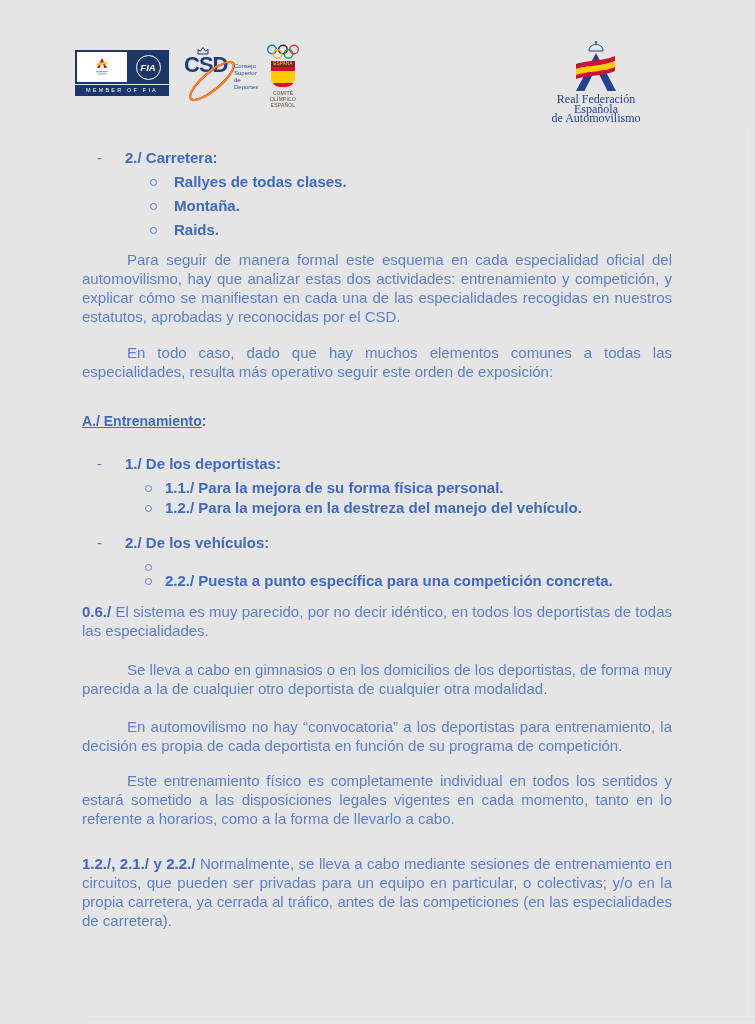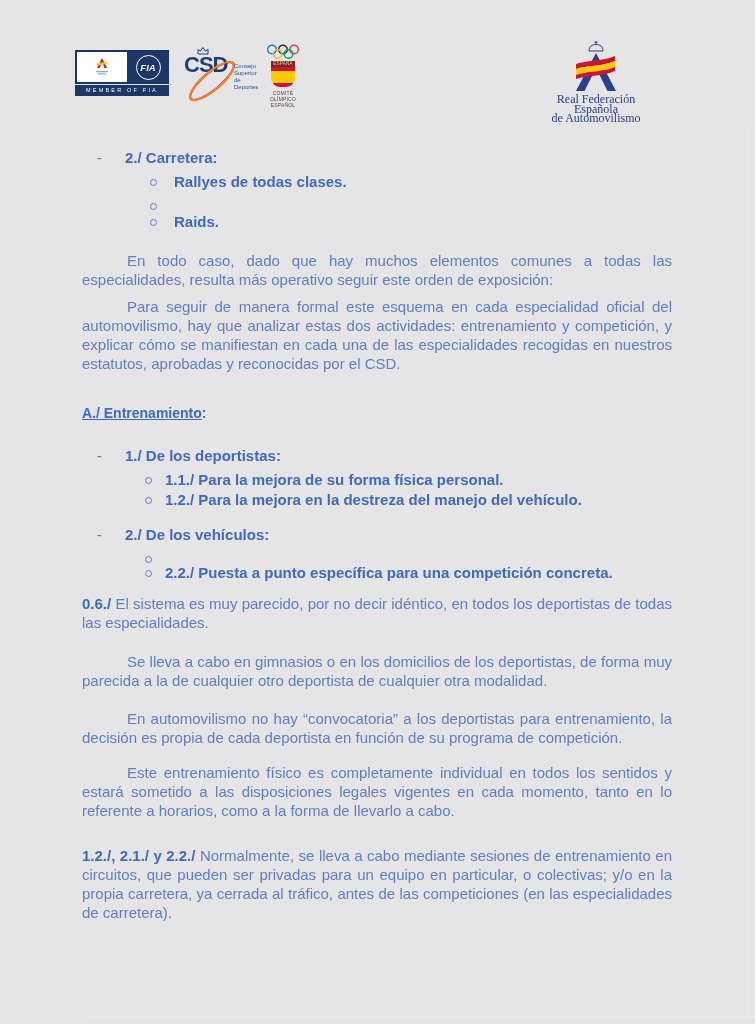--- a/index.html
+++ b/index.html
@@ -163,32 +163,33 @@
       <li class="o-item">
         <span class="bullet-cell">
             <span class="circle-bullet"></span>
           </span>
         <span class="item-text">Rallyes de todas clases.</span>
       </li>
       <li class="o-item">
         <span class="bullet-cell">
             <span class="circle-bullet"></span>
           </span>
+        <span class="item-text">Montaña.</span>
       </li>
       <li class="o-item">
         <span class="bullet-cell">
             <span class="circle-bullet"></span>
           </span>
         <span class="item-text">Raids.</span>
       </li>
     </ul>
 
+    <p class="para indent mt-p-formal">Para seguir de manera formal este esquema en cada especialidad oficial del automovilismo, hay que analizar estas dos actividades: entrenamiento y competición, y explicar cómo se manifiestan en cada una de las especialidades recogidas en nuestros estatutos, aprobadas y reconocidas por el CSD.</p>
+
     <p class="para indent mt-p-orden">En todo caso, dado que hay muchos elementos comunes a todas las especialidades, resulta más operativo seguir este orden de exposición:</p>
-
-    <p class="para indent mt-p-formal">Para seguir de manera formal este esquema en cada especialidad oficial del automovilismo, hay que analizar estas dos actividades: entrenamiento y competición, y explicar cómo se manifiestan en cada una de las especialidades recogidas en nuestros estatutos, aprobadas y reconocidas por el CSD.</p>
 
     <div class="heading-a"><span class="u">A./ Entrenamiento</span><span>:</span></div>
 
     <div class="dash-row mt-dep-label">
       <span class="dash-marker">-</span>
       <span>1./ De los deportistas:</span>
     </div>
     <ul class="o-list mt-dep-list">
       <li class="o-item">
         <span class="bullet-cell">

